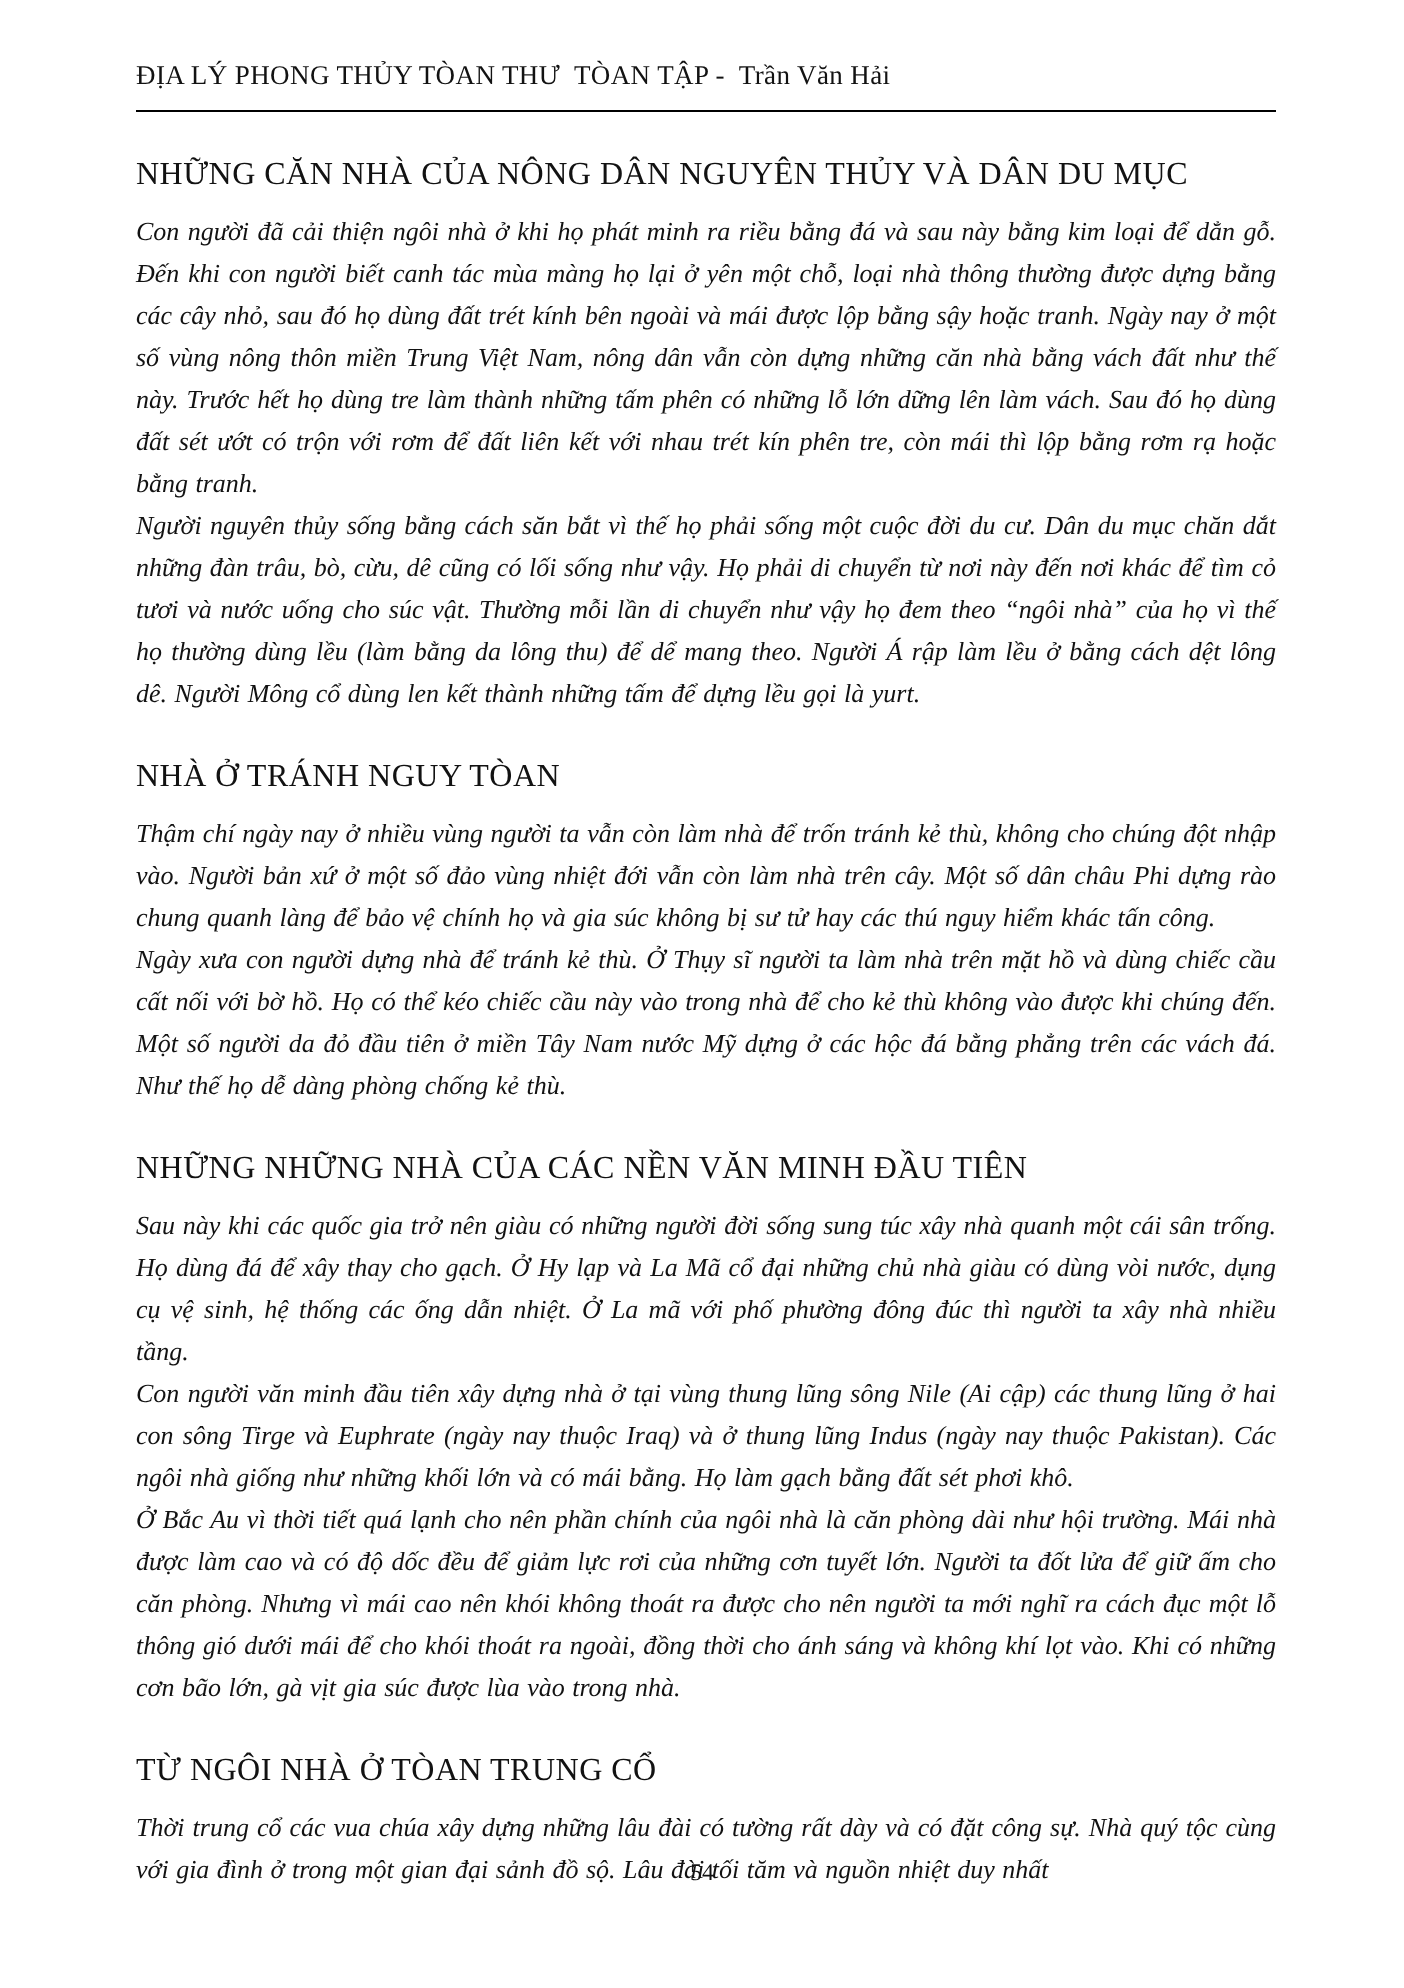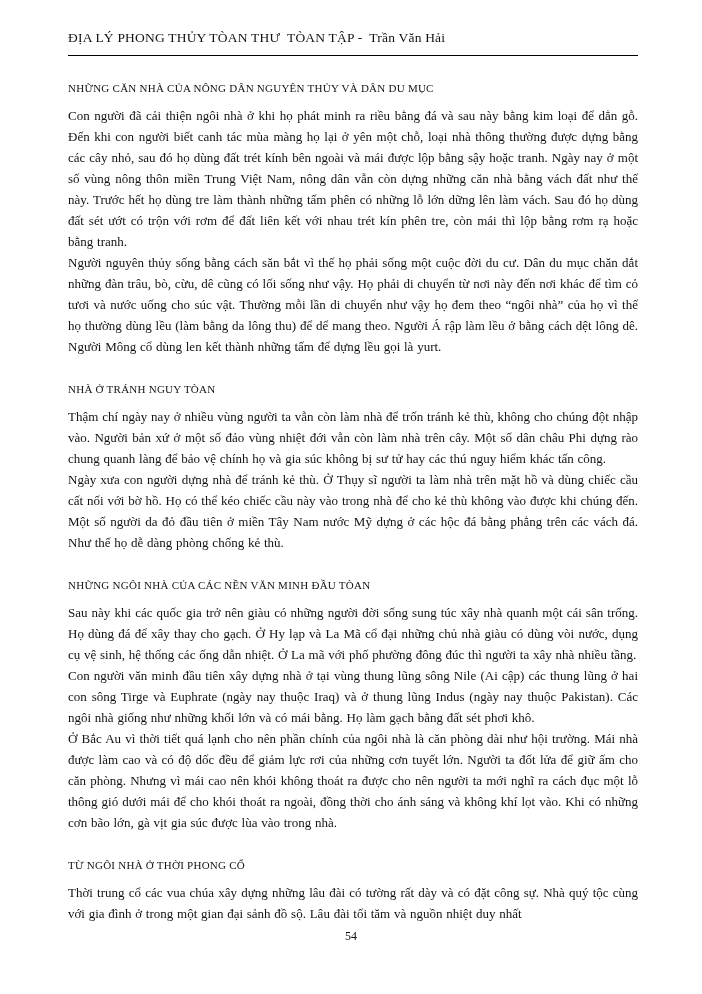--- a/index.html
+++ b/index.html
@@ -33,35 +33,36 @@
     white-space: pre-wrap;
     padding-bottom: 9px;
   }
   .header-rule {
     border: none;
     border-top: 1.7px solid #000000;
     margin: 0 0 2px 0;
     width: 100%;
   }
   .section-heading {
-    font-size: 11px;
+    font-size: 16px;
     font-weight: normal;
     letter-spacing: 0.25px;
     margin: 21px 0 6px 0;
     line-height: 22px;
   }
   .section:first-of-type .section-heading {
     margin-top: 13px;
   }
   .body-para {
     font-size: 13px;
     line-height: 21px;
     text-align: justify;
     margin: 0;
     word-spacing: 0.5px;
+    font-style: italic;
   }
   .page-number {
     position: absolute;
     left: 0;
     width: 702px;
     top: 929px;
     text-align: center;
     font-size: 12px;
   }
 </style>
@@ -80,27 +81,27 @@
       <p class="body-para">Người nguyên thủy sống bằng cách săn bắt vì thế họ phải sống một cuộc đời du cư. Dân du mục chăn dắt những đàn trâu, bò, cừu, dê cũng có lối sống như vậy. Họ phải di chuyển từ nơi này đến nơi khác để tìm cỏ tươi và nước uống cho súc vật. Thường mỗi lần di chuyển như vậy họ đem theo “ngôi nhà” của họ vì thế họ thường dùng lều (làm bằng da lông thu) để dể mang theo. Người Á rập làm lều ở bằng cách dệt lông dê. Người Mông cổ dùng len kết thành những tấm để dựng lều gọi là yurt.</p>
     </div>
 
     <div class="section">
       <h1 class="section-heading">NHÀ Ở TRÁNH NGUY TÒAN</h1>
       <p class="body-para">Thậm chí ngày nay ở nhiều vùng người ta vẫn còn làm nhà để trốn tránh kẻ thù, không cho chúng đột nhập vào. Người bản xứ ở một số đảo vùng nhiệt đới vẫn còn làm nhà trên cây. Một số dân châu Phi dựng rào chung quanh làng để bảo vệ chính họ và gia súc không bị sư tử hay các thú nguy hiểm khác tấn công.</p>
       <p class="body-para">Ngày xưa con người dựng nhà để tránh kẻ thù. Ở Thụy sĩ người ta làm nhà trên mặt hồ và dùng chiếc cầu cất nối với bờ hồ. Họ có thể kéo chiếc cầu này vào trong nhà để cho kẻ thù không vào được khi chúng đến. Một số người da đỏ đầu tiên ở miền Tây Nam nước Mỹ dựng ở các hộc đá bằng phẳng trên các vách đá. Như thế họ dễ dàng phòng chống kẻ thù.</p>
     </div>
 
     <div class="section">
-      <h1 class="section-heading">NHỮNG NGÔI NHÀ CỦA CÁC NỀN VĂN MINH ĐẦU TÒAN</h1>
+      <h1 class="section-heading">NHỮNG NHỮNG NHÀ CỦA CÁC NỀN VĂN MINH ĐẦU TIÊN</h1>
       <p class="body-para">Sau này khi các quốc gia trở nên giàu có những người đời sống sung túc xây nhà quanh một cái sân trống. Họ dùng đá để xây thay cho gạch. Ở Hy lạp và La Mã cổ đại những chủ nhà giàu có dùng vòi nước, dụng cụ vệ sinh, hệ thống các ống dẫn nhiệt. Ở La mã với phố phường đông đúc thì người ta xây nhà nhiều tầng.</p>
       <p class="body-para">Con người văn minh đầu tiên xây dựng nhà ở tại vùng thung lũng sông Nile (Ai cập) các thung lũng ở hai con sông Tirge và Euphrate (ngày nay thuộc Iraq) và ở thung lũng Indus (ngày nay thuộc Pakistan). Các ngôi nhà giống như những khối lớn và có mái bằng. Họ làm gạch bằng đất sét phơi khô.</p>
       <p class="body-para">Ở Bắc Au vì thời tiết quá lạnh cho nên phần chính của ngôi nhà là căn phòng dài như hội trường. Mái nhà được làm cao và có độ dốc đều để giảm lực rơi của những cơn tuyết lớn. Người ta đốt lửa để giữ ấm cho căn phòng. Nhưng vì mái cao nên khói không thoát ra được cho nên người ta mới nghĩ ra cách đục một lỗ thông gió dưới mái để cho khói thoát ra ngoài, đồng thời cho ánh sáng và không khí lọt vào. Khi có những cơn bão lớn, gà vịt gia súc được lùa vào trong nhà.</p>
     </div>
 
     <div class="section">
-      <h1 class="section-heading">TỪ NGÔI NHÀ Ở THỜI PHONG CỔ</h1>
+      <h1 class="section-heading">TỪ NGÔI NHÀ Ở TÒAN TRUNG CỔ</h1>
       <p class="body-para">Thời trung cổ các vua chúa xây dựng những lâu đài có tường rất dày và có đặt công sự. Nhà quý tộc cùng với gia đình ở trong một gian đại sảnh đồ sộ. Lâu đài tối tăm và nguồn nhiệt duy nhất</p>
     </div>
 
   </div>
 
   <div class="page-number">54</div>
 </div>
 
 </body></html>

